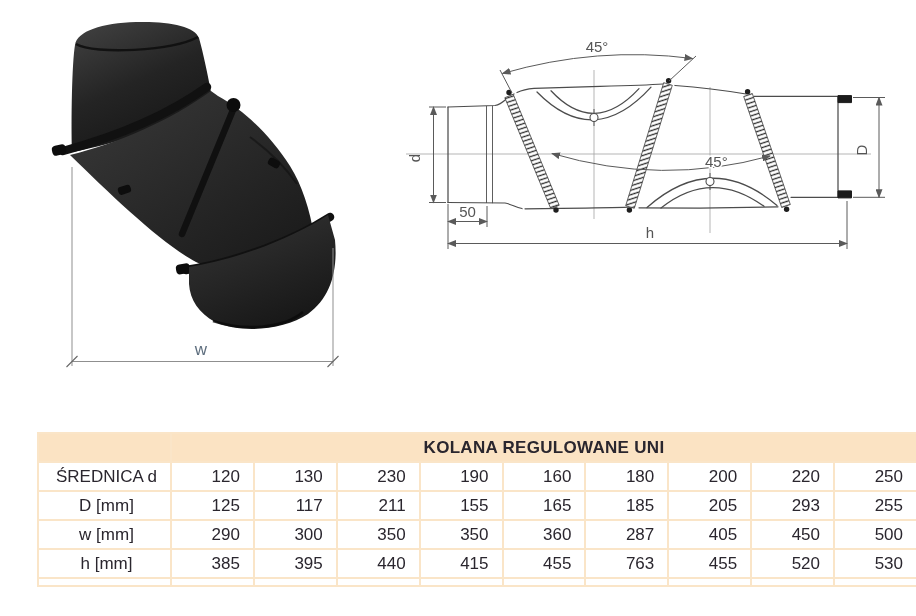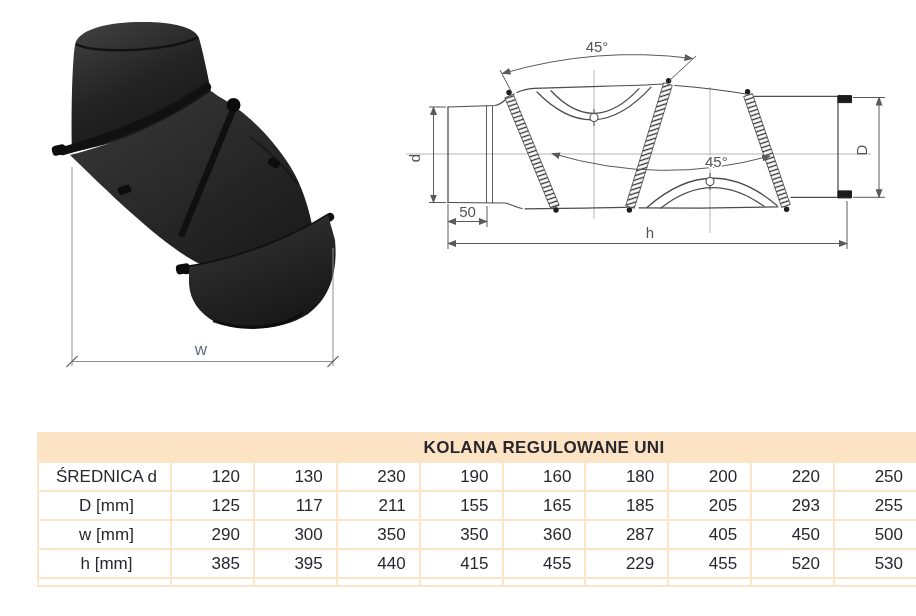--- a/index.html
+++ b/index.html
@@ -265,21 +265,21 @@
           <td class="num">450</td>
           <td class="num">500</td>
         </tr>
         <tr>
           <td class="lbl">h [mm]</td>
           <td class="num">385</td>
           <td class="num">395</td>
           <td class="num">440</td>
           <td class="num">415</td>
           <td class="num">455</td>
-          <td class="num">229</td>
+          <td class="num">763</td>
           <td class="num">455</td>
           <td class="num">520</td>
           <td class="num">530</td>
         </tr>
         <tr class="partial">
           <td></td>
           <td></td>
           <td></td>
           <td></td>
           <td></td>

